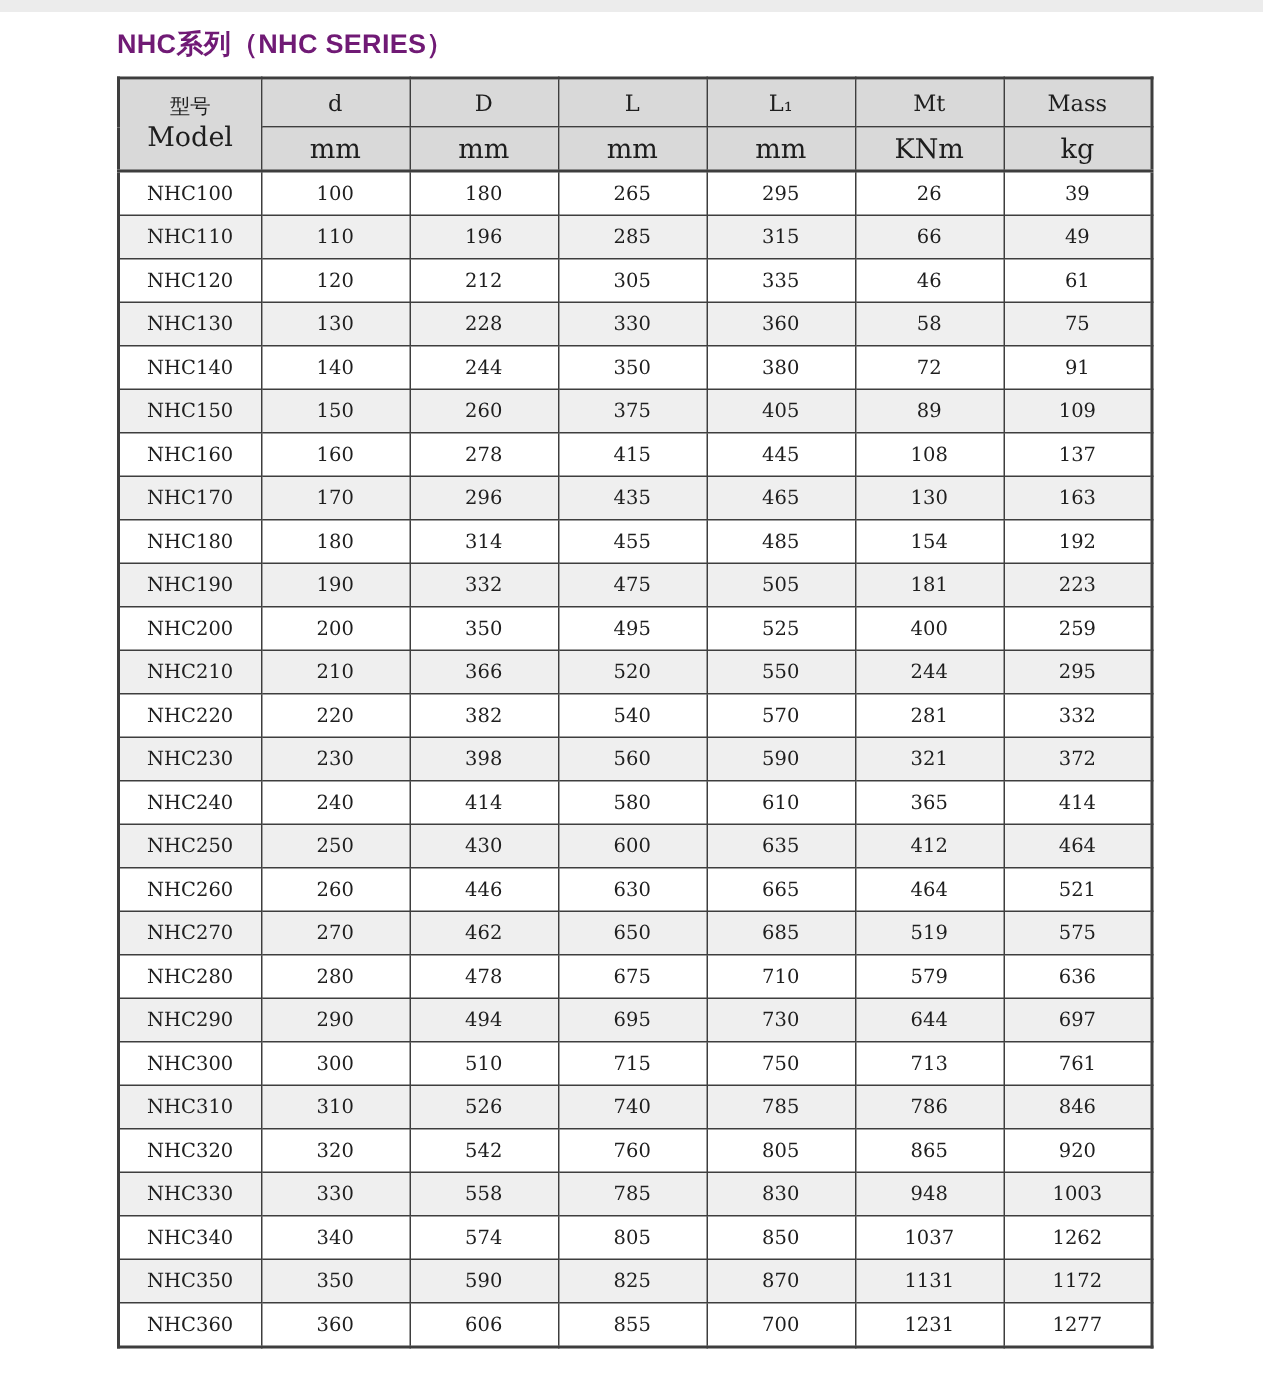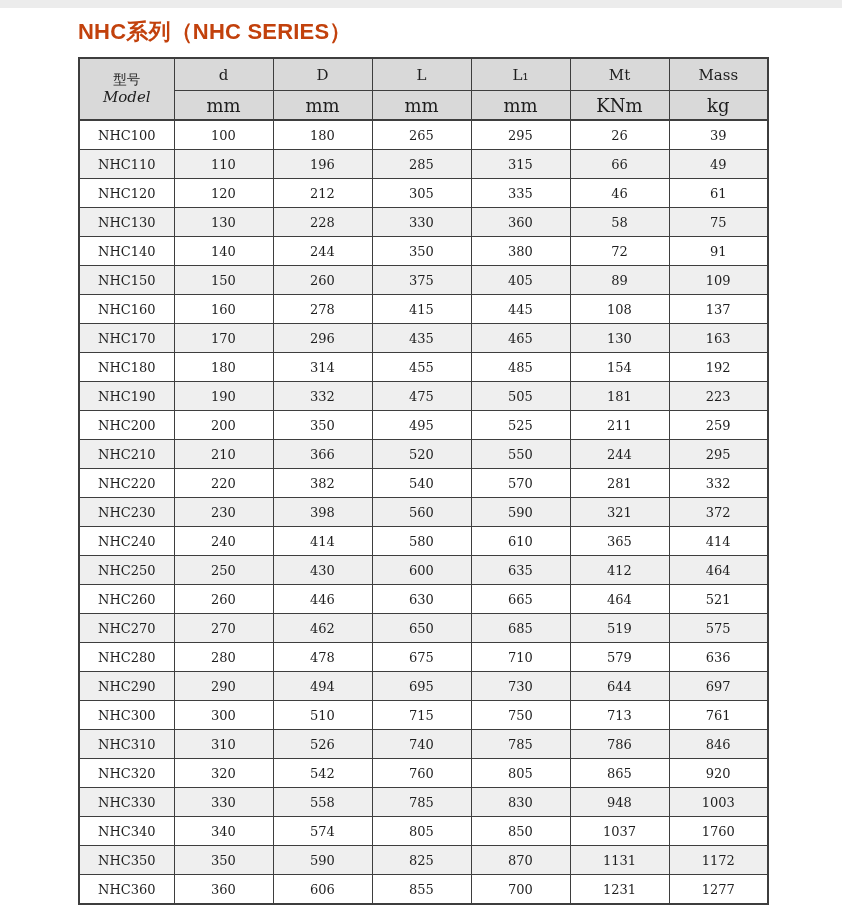--- a/index.html
+++ b/index.html
@@ -15,22 +15,22 @@
     overflow: hidden;
   }
   .top-strip {
     width: 100%;
     height: 8px;
     background: #ececec;
   }
   .page-title {
     font-family: "Liberation Sans", sans-serif;
     font-weight: bold;
-    font-size: 22px;
-    color: #c2410c;
+    font-size: 18px;
+    color: #701a75;
     margin: 9px 0 10px 78px;
     letter-spacing: 0.2px;
   }
   table.spec-table {
     margin-left: 78px;
     border-collapse: collapse;
     table-layout: fixed;
     border: 2px solid #3e3e3e;
   }
   .spec-table th,
@@ -57,23 +57,22 @@
     height: 28px;
     font-size: 18px;
   }
   .model-th .cn {
     display: block;
     font-size: 13.5px;
     line-height: 1.3;
   }
   .model-th .en {
     display: block;
-    font-size: 15px;
+    font-size: 18px;
     line-height: 1.25;
-    font-style: italic;
   }
   .spec-table tbody td {
     height: 28px;
     font-size: 13px;
   }
   .spec-table tbody tr:nth-child(even) {
     background: #efefef;
   }
   .spec-table tbody tr:nth-child(odd) {
     background: #ffffff;
@@ -208,21 +207,21 @@
         <td>505</td>
         <td>181</td>
         <td>223</td>
       </tr>
       <tr>
         <td>NHC200</td>
         <td>200</td>
         <td>350</td>
         <td>495</td>
         <td>525</td>
-        <td>211</td>
+        <td>400</td>
         <td>259</td>
       </tr>
       <tr>
         <td>NHC210</td>
         <td>210</td>
         <td>366</td>
         <td>520</td>
         <td>550</td>
         <td>244</td>
         <td>295</td>
@@ -335,21 +334,21 @@
         <td>948</td>
         <td>1003</td>
       </tr>
       <tr>
         <td>NHC340</td>
         <td>340</td>
         <td>574</td>
         <td>805</td>
         <td>850</td>
         <td>1037</td>
-        <td>1760</td>
+        <td>1262</td>
       </tr>
       <tr>
         <td>NHC350</td>
         <td>350</td>
         <td>590</td>
         <td>825</td>
         <td>870</td>
         <td>1131</td>
         <td>1172</td>
       </tr>

